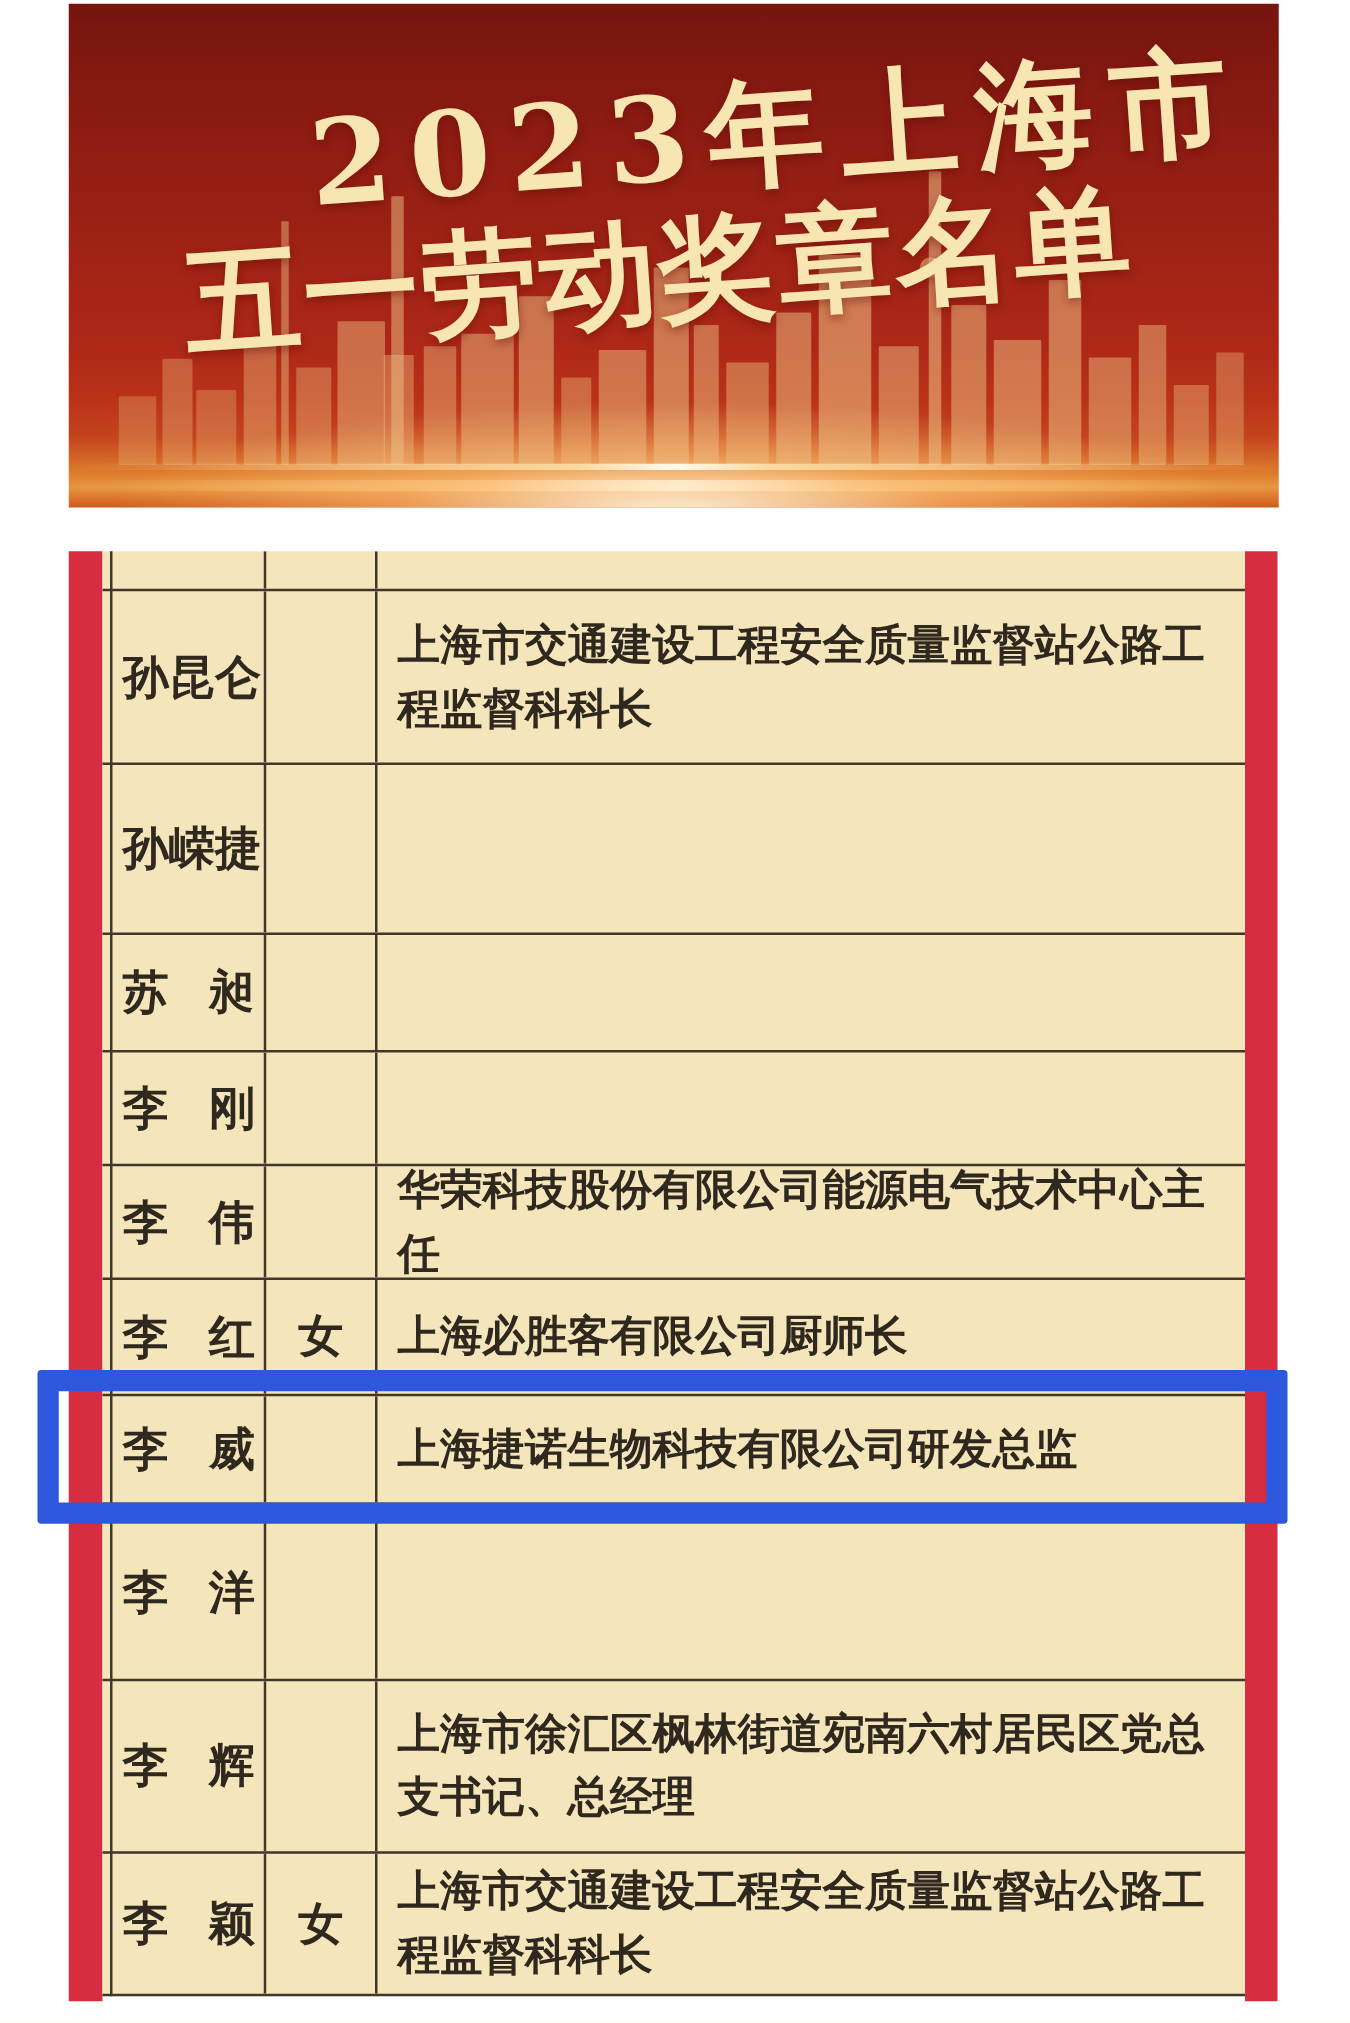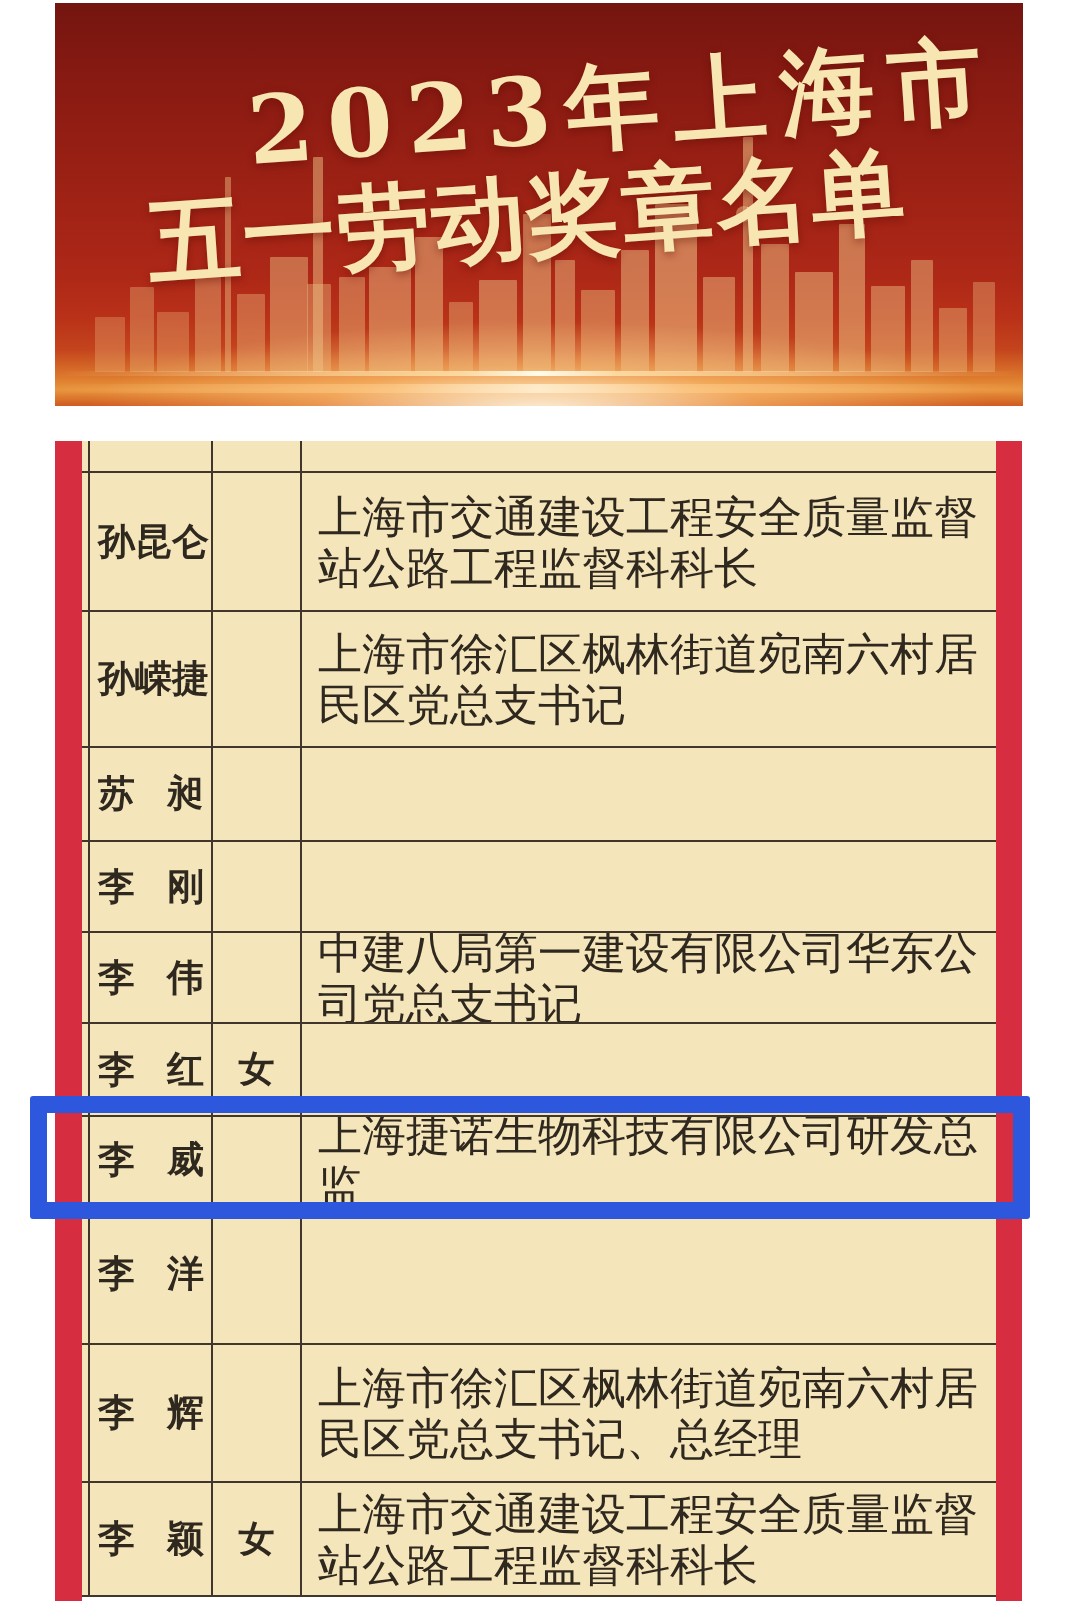--- a/index.html
+++ b/index.html
@@ -29,21 +29,21 @@
   .red-bar.right{left:996px;width:26px;}
   .award-table{position:absolute;left:82px;top:441px;width:914px;background:#f4e5bb;}
   .award-table::before{content:'';position:absolute;left:6px;top:0;bottom:0;width:2px;background:#40362b;z-index:2;}
   .row{display:flex;box-sizing:border-box;border-bottom:2px solid #40362b;overflow:hidden;}
   .cell{box-sizing:border-box;display:flex;align-items:center;color:#2f281f;}
   .c-name{width:131px;border-right:2px solid #40362b;padding-left:16px;
           font-size:37px;font-weight:700;}
   .name-box{display:inline-flex;width:106px;justify-content:space-between;}
   .c-gender{width:89px;border-right:2px solid #40362b;justify-content:center;
           font-size:36px;font-weight:700;}
-  .c-pos{flex:1;padding:6px 6px 6px 16px;font-size:44px;font-weight:400;line-height:51px;}
+  .c-pos{flex:1;padding:6px 6px 6px 16px;font-size:34px;font-weight:700;line-height:51px;}
 
   
   .highlight-box{position:absolute;left:30px;top:1096px;width:1000px;height:123px;
     box-sizing:border-box;border:17px solid #2d58de;border-radius:3px;z-index:6;}
 </style>
 </head>
 <body>
 
 <div class="page">
 
@@ -111,23 +111,20 @@
       </div>
       <div class="row" style="height: 136px;">
         <div class="cell c-name">
           <span class="name-box">
             <span>孙</span>
             <span>嵘</span>
             <span>捷</span>
           </span>
         </div>
         <div class="cell c-gender"></div>
-        <div class="cell c-pos">
-          <span>上海市徐汇区枫林街道宛南六村居民区党总支书记</span>
-        </div>
       </div>
       <div class="row" style="height: 94px;">
         <div class="cell c-name">
           <span class="name-box">
             <span>苏</span>
             <span>昶</span>
           </span>
         </div>
         <div class="cell c-gender"></div>
       </div>
@@ -142,31 +139,34 @@
       </div>
       <div class="row" style="height: 91px;">
         <div class="cell c-name">
           <span class="name-box">
             <span>李</span>
             <span>伟</span>
           </span>
         </div>
         <div class="cell c-gender"></div>
         <div class="cell c-pos">
-          <span>中建八局第一建设有限公司华东公司党总支书记</span>
+          <span>华荣科技股份有限公司能源电气技术中心主任</span>
         </div>
       </div>
       <div class="row" style="height: 93px;">
         <div class="cell c-name">
           <span class="name-box">
             <span>李</span>
             <span>红</span>
           </span>
         </div>
         <div class="cell c-gender">女</div>
+        <div class="cell c-pos">
+          <span>上海必胜客有限公司厨师长</span>
+        </div>
       </div>
       <div class="row" style="height: 87px;">
         <div class="cell c-name">
           <span class="name-box">
             <span>李</span>
             <span>威</span>
           </span>
         </div>
         <div class="cell c-gender"></div>
         <div class="cell c-pos">

